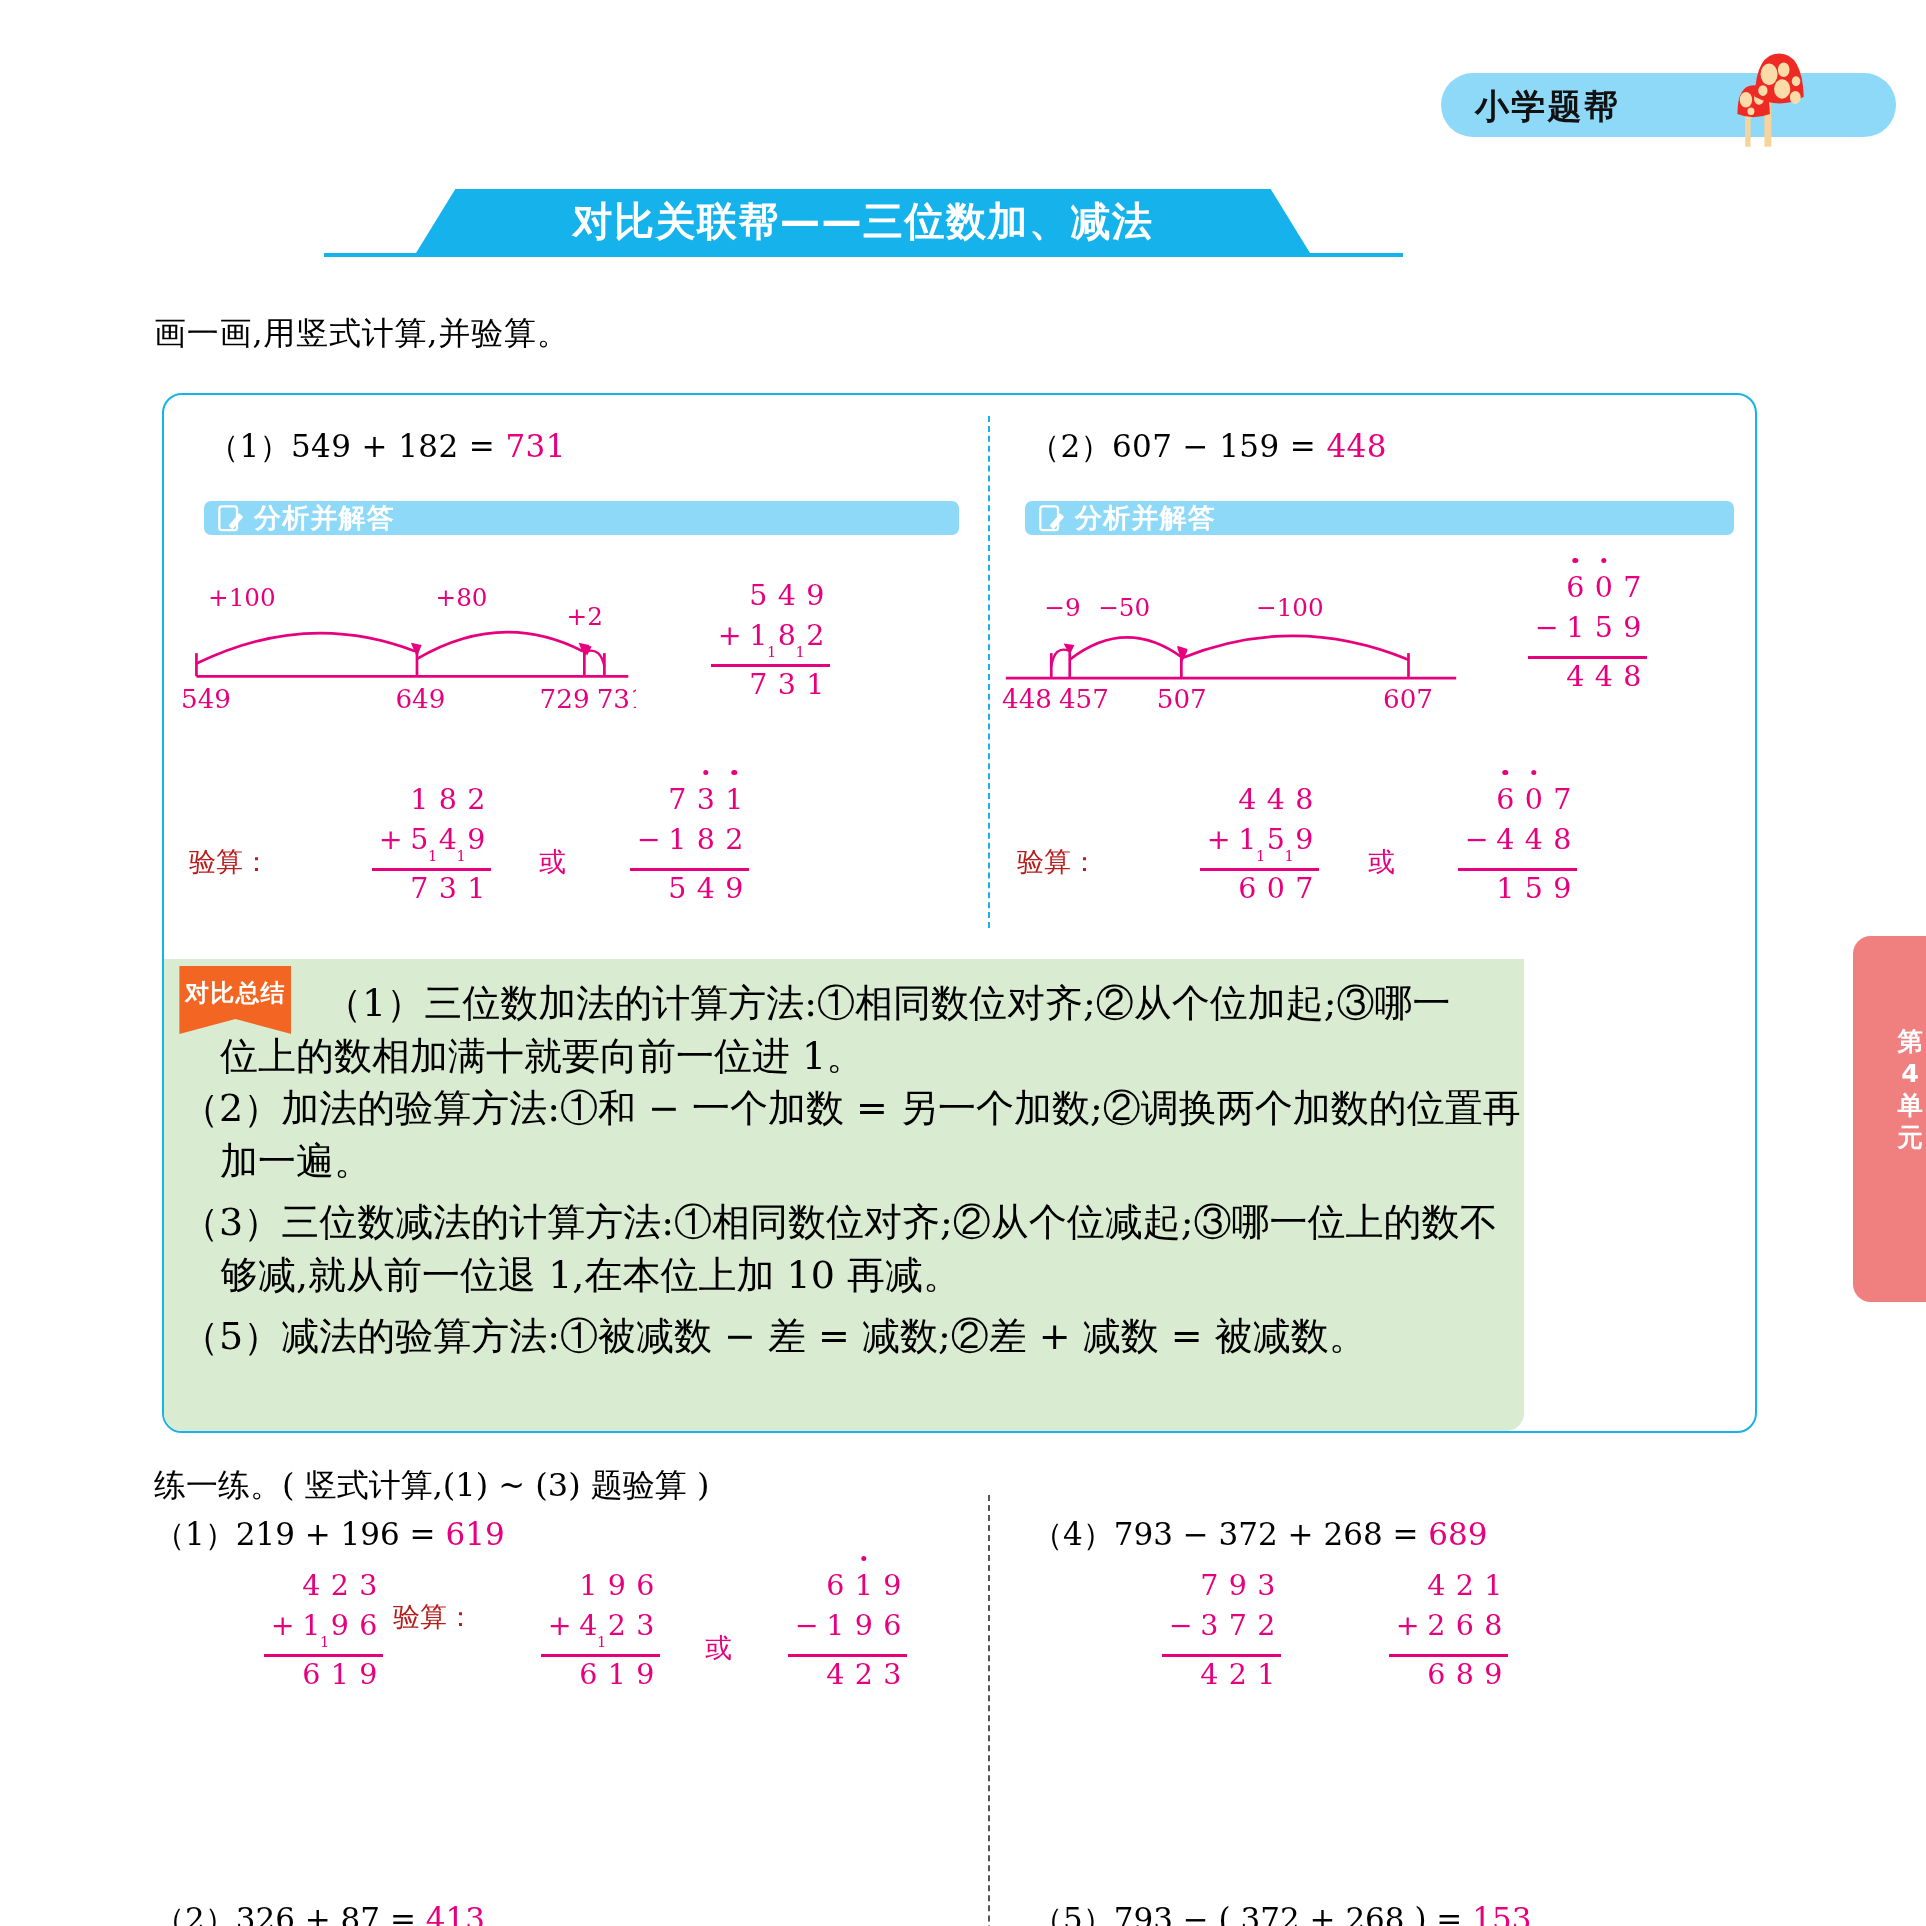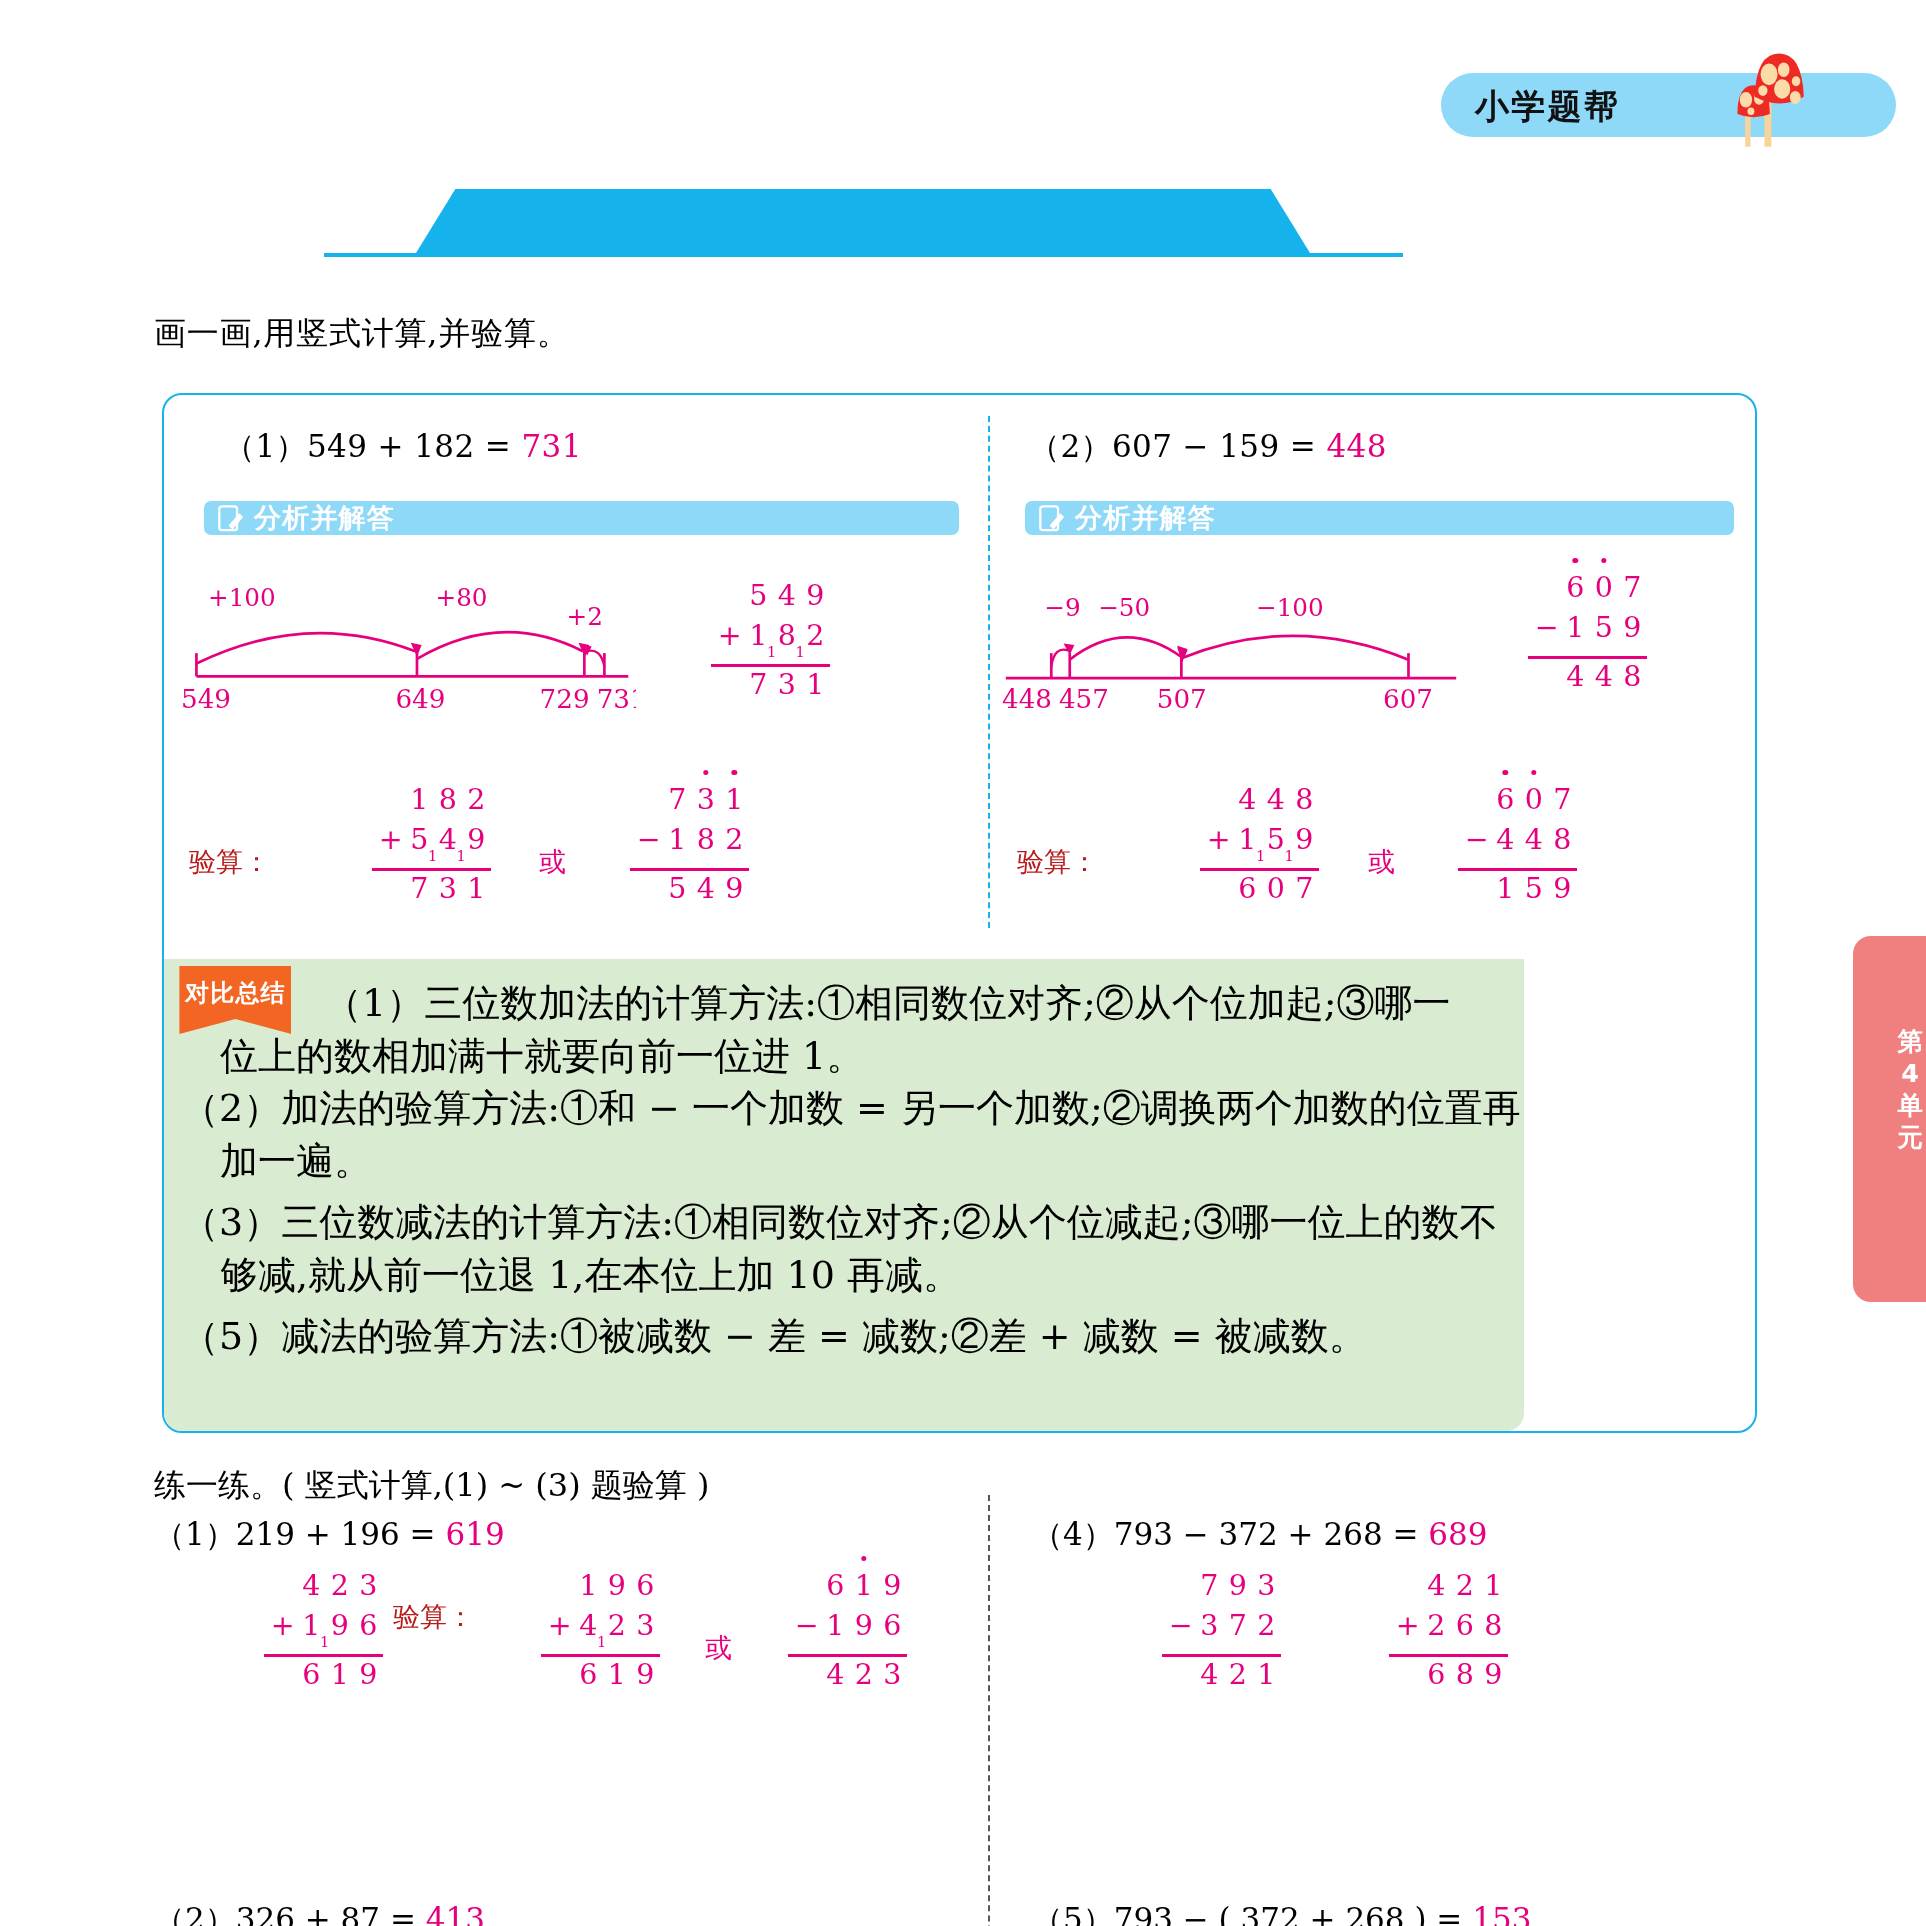--- a/index.html
+++ b/index.html
@@ -107,29 +107,30 @@
   <ellipse cx="262" cy="112" rx="22" ry="28" fill="#FBDCA8"></ellipse>
   <ellipse cx="300" cy="100" rx="15" ry="19" fill="#FBDCA8"></ellipse>
   <ellipse cx="296" cy="150" rx="21" ry="25" fill="#FBDCA8"></ellipse>
   <ellipse cx="246" cy="154" rx="12" ry="14" fill="#FBDCA8"></ellipse>
   <ellipse cx="332" cy="130" rx="11" ry="13" fill="#FBDCA8"></ellipse>
   <ellipse cx="330" cy="172" rx="14" ry="17" fill="#FBDCA8"></ellipse>
 </svg>
 
 <div id="banner-wrap">
   <div id="banner-shape"></div>
+  <div id="banner-text">对比关联帮——三位数加、减法</div>
   <div id="banner-rule"></div>
 </div>
 
 <div id="instruction">画一画,用竖式计算,并验算。</div>
 
 <div id="main-box"></div>
 <div id="box-divider"></div>
 
-<div class="prob-head" style="left:224px;top:426px;">
+<div class="prob-head" style="left:208px;top:426px;">
   <span class="blk">（1）</span><span class="blk">549 + 182 =</span>&nbsp;<span class="pink">731</span>
 </div>
 
 <div class="prob-head" style="left:1029px;top:426px;">
   <span class="blk">（2）</span><span class="blk">607 − 159 =</span>&nbsp;<span class="pink">448</span>
 </div>
 
 <div class="analysis" style="left:204px;top:501px;width:755px;">
   <svg class="pen" viewBox="0 0 74 74">
     <rect x="6" y="6" width="46" height="62" rx="7" fill="none" stroke="#fff" stroke-width="6"></rect>

